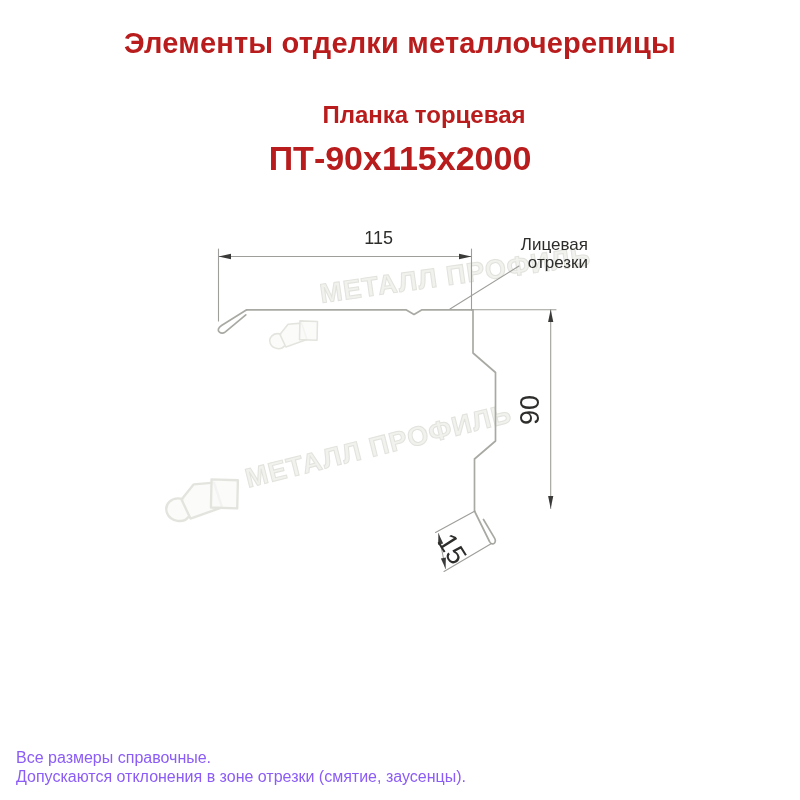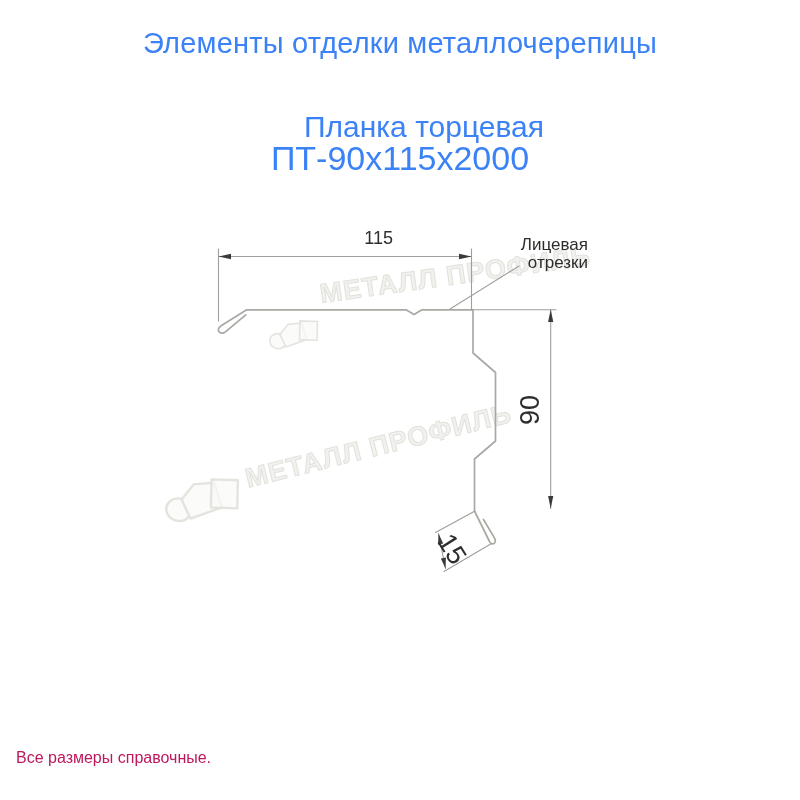--- a/index.html
+++ b/index.html
@@ -1,23 +1,23 @@
 <!DOCTYPE html>
 <html><head>
 <meta charset="utf-8">
 <style>
   html,body{margin:0;padding:0;}
   body{
     width:800px;height:800px;position:relative;background:#ffffff;overflow:hidden;
     font-family:"Liberation Sans", sans-serif;
   }
   
-  .heading{position:absolute;left:0;right:0;text-align:center;color:#3b82f6;font-weight:normal;white-space:nowrap;}
+  .heading{position:absolute;left:0;right:0;text-align:center;color:#b91c1c;font-weight:bold;white-space:nowrap;}
   #main-title{top:27px;font-size:29px;letter-spacing:.2px;}
-  #product-name{top:110px;font-size:30px;padding-left:48px;}
+  #product-name{top:101px;font-size:24px;padding-left:48px;}
   #product-code{top:139px;font-size:34px;}
 
   
   .wm-text{
     position:absolute;font-weight:bold;white-space:nowrap;z-index:1;
     color:#f1f1ee;-webkit-text-stroke:1px #e2e2dd;letter-spacing:1px;font-size:27px;
   }
   #wm-text-upper{left:320px;top:279px;transform:rotate(-8deg);transform-origin:0 50%;}
   #wm-text-lower{left:246px;top:464px;transform:rotate(-14deg);transform-origin:0 50%;}
   .wm-logo{position:absolute;z-index:1;}
@@ -31,21 +31,21 @@
   .dimline{stroke:#9e9e9a;stroke-width:1.1;fill:none;stroke-linecap:round;}
   .arrow{fill:#3a3a38;stroke:none;}
 
   .dim-text{position:absolute;z-index:3;color:#2d2d2b;white-space:nowrap;}
   #dim-115{left:309px;top:228px;width:84px;text-align:right;font-size:18px;}
   #dim-90{left:503px;top:395px;width:54px;height:30px;line-height:30px;text-align:center;font-size:27px;transform:rotate(-90deg);}
   #dim-15{left:425px;top:534px;width:54px;height:30px;line-height:30px;text-align:center;font-size:27px;transform:rotate(58deg);}
   #face-side-label{left:512px;top:236px;width:76px;text-align:right;font-size:17px;line-height:18px;z-index:3;position:absolute;color:#2d2d2b;}
 
   
-  #footer-notes{position:absolute;left:16px;top:748px;font-size:16px;line-height:19px;color:#be185d;z-index:3;}
+  #footer-notes{position:absolute;left:16px;top:748px;font-size:16px;line-height:19px;color:#8b5cf6;z-index:3;}
 </style>
 </head>
 <body>
 
 <div class="heading" id="main-title">Элементы отделки металлочерепицы</div>
 <div class="heading" id="product-name">Планка торцевая</div>
 <div class="heading" id="product-code">ПТ-90х115х2000</div>
 
 <div class="wm-logo" id="wm-logo-upper">
   <svg width="62" height="38" viewBox="0 0 100 62">
@@ -95,13 +95,14 @@
 <div class="dim-text" id="dim-90">90</div>
 <div class="dim-text" id="dim-15">15</div>
 
 <div id="face-side-label">
   <div>Лицевая</div>
   <div>отрезки</div>
 </div>
 
 <div id="footer-notes">
   <div>Все размеры справочные.</div>
+  <div>Допускаются отклонения в зоне отрезки (смятие, заусенцы).</div>
 </div>
 
 </body></html>

